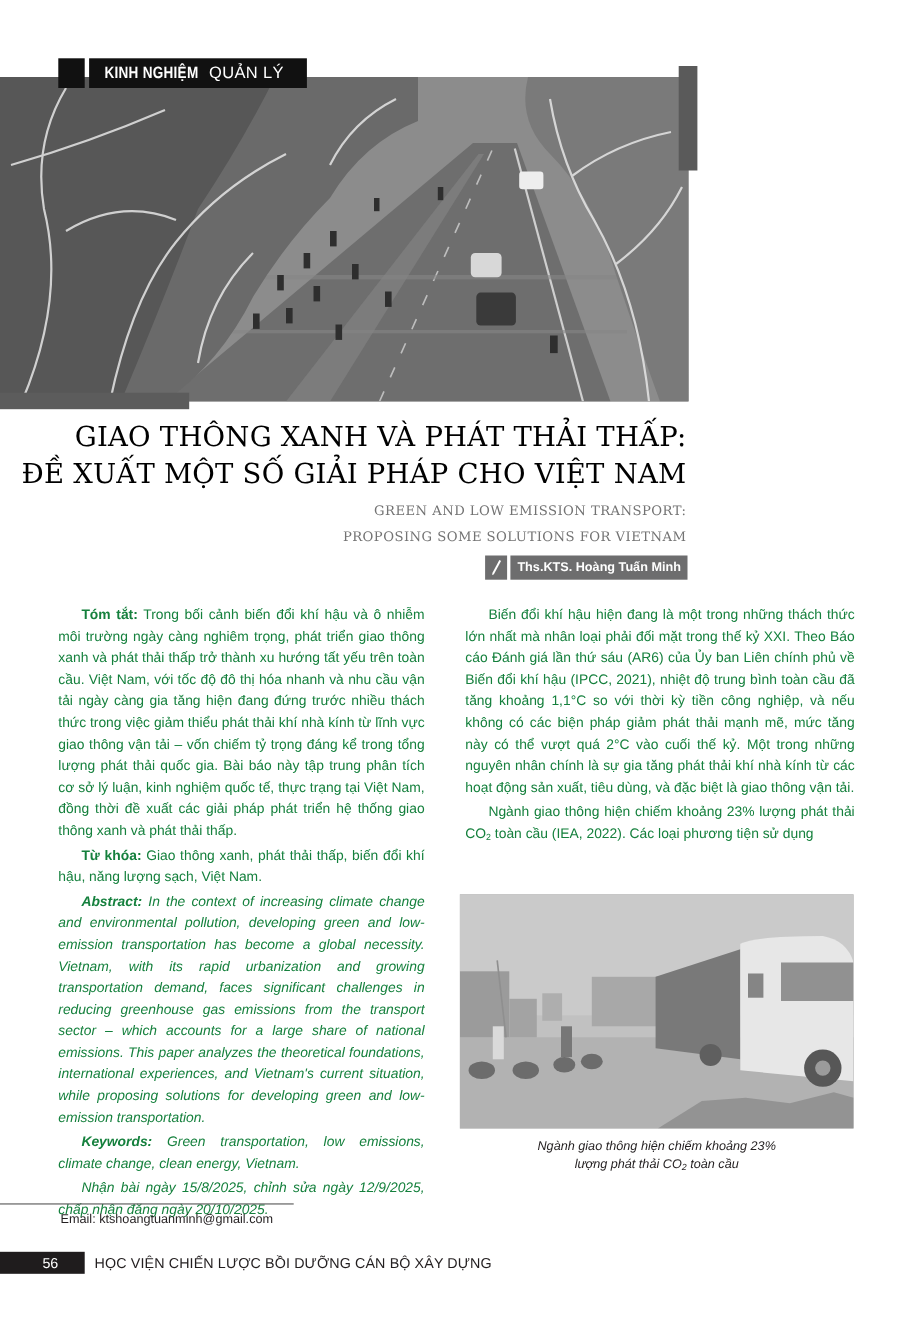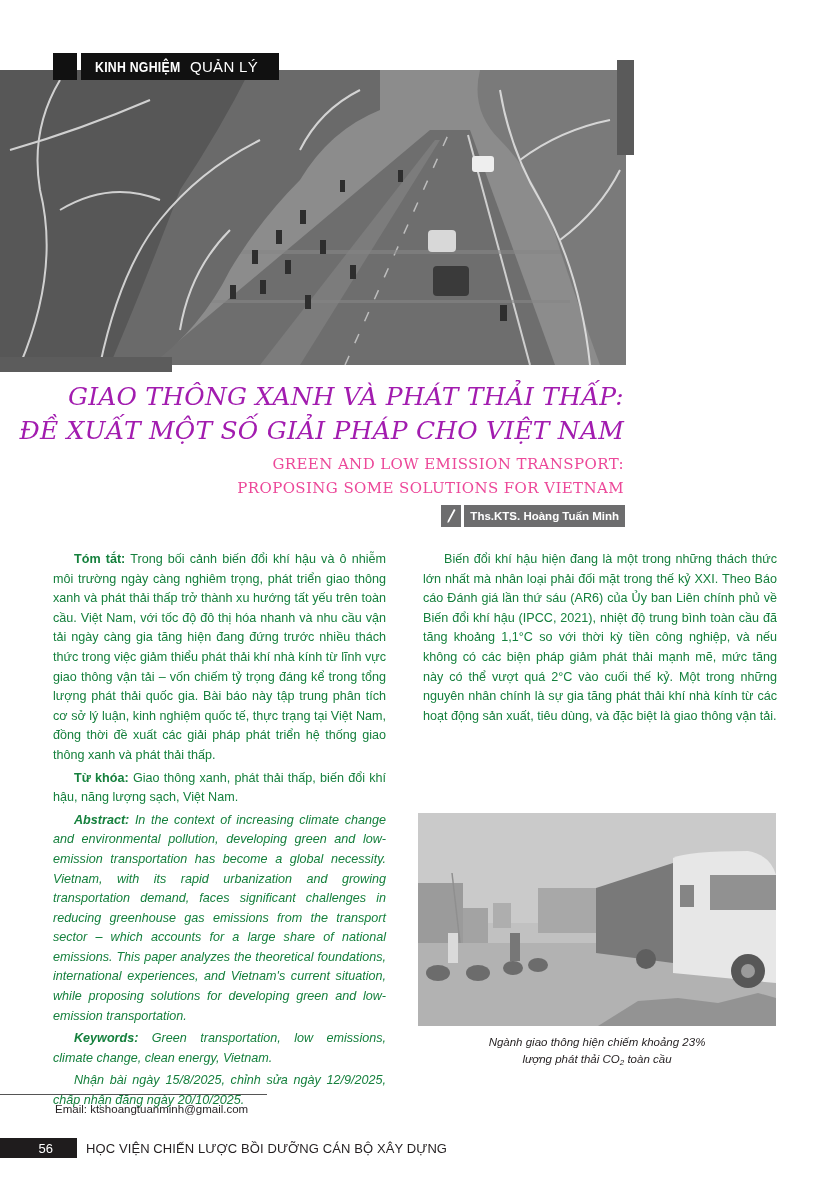--- a/index.html
+++ b/index.html
@@ -16,22 +16,22 @@
 
   
   .hero { position: absolute; left: 0; top: 70px; width: 626px; height: 295px; overflow: hidden;
     background: linear-gradient(180deg, #9a9a9a 0%, #7b7b7b 40%, #6a6a6a 100%); }
   .hero svg { width: 100%; height: 100%; display: block; }
   .hero-bar-right { position: absolute; left: 617px; top: 60px; width: 17px; height: 95px; background: #5a5a5a; z-index: 4; }
   .hero-bar-bottom { position: absolute; left: 0; top: 357px; width: 172px; height: 15px; background: #5c5c5c; z-index: 4; }
 
   
   .titles { position: absolute; right: 205px; top: 380px; text-align: right; font-family: "DejaVu Serif", "Liberation Serif", serif; }
-  .title-vi { color: #a21caf; font-size: 25px; line-height: 34px; letter-spacing: 0.2px; white-space: nowrap; font-style: italic; }
-  .title-en { color: #ec4899; font-size: 15px; line-height: 24px; letter-spacing: 0.4px; white-space: nowrap; }
+  .title-vi { color: #000000; font-size: 25px; line-height: 34px; letter-spacing: 0.2px; white-space: nowrap; }
+  .title-en { color: #737373; font-size: 12px; line-height: 24px; letter-spacing: 0.4px; white-space: nowrap; }
   .title-en.first { margin-top: 4px; }
 
   .author { position: absolute; right: 204px; top: 505px; display: flex; height: 38px; }
   .author .pen { width: 20px; height: 22px; background: #6d6d6e; margin-right: 3px; display: flex; align-items: center; justify-content: center; }
   .author .name { height: 22px; background: #6d6d6e; color: #fff; font-family: "Liberation Sans", sans-serif; font-weight: 700; font-size: 11.5px; padding: 0 6px; display: flex; align-items: center; }
 
   
   .col { position: absolute; font-family: "Liberation Sans", sans-serif; font-size: 12.6px; line-height: 19.6px; color: #15803d; text-align: justify; }
   .col-left { left: 53px; top: 550px; width: 333px; }
   .col-right { left: 423px; top: 550px; width: 354px; }
@@ -150,20 +150,21 @@
     <b><i>Keywords:</i></b>
     <i>Green transportation, low emissions, climate change, clean energy, Vietnam.</i>
   </p>
   <p>
     <i>Nhận bài ngày 15/8/2025, chỉnh sửa ngày 12/9/2025, chấp nhận đăng ngày 20/10/2025.</i>
   </p>
 </div>
 
 <div class="col col-right">
   <p>Biến đổi khí hậu hiện đang là một trong những thách thức lớn nhất mà nhân loại phải đối mặt trong thế kỷ XXI. Theo Báo cáo Đánh giá lần thứ sáu (AR6) của Ủy ban Liên chính phủ về Biến đổi khí hậu (IPCC, 2021), nhiệt độ trung bình toàn cầu đã tăng khoảng 1,1°C so với thời kỳ tiền công nghiệp, và nếu không có các biện pháp giảm phát thải mạnh mẽ, mức tăng này có thể vượt quá 2°C vào cuối thế kỷ. Một trong những nguyên nhân chính là sự gia tăng phát thải khí nhà kính từ các hoạt động sản xuất, tiêu dùng, và đặc biệt là giao thông vận tải.</p>
+  <p><span>Ngành giao thông hiện chiếm khoảng 23% lượng phát thải CO</span><sub>2</sub><span> toàn cầu (IEA, 2022). Các loại phương tiện sử dụng</span></p>
 </div>
 
 <div class="photo2">
   <svg viewBox="0 0 358 213" preserveAspectRatio="none">
     <rect x="0" y="0" width="358" height="213" fill="#bdbdbd"></rect>
     <rect x="0" y="0" width="358" height="110" fill="#c9c9c9"></rect>
 
     <rect x="0" y="130" width="358" height="83" fill="#a8a8a8"></rect>
 
     <rect x="0" y="70" width="45" height="60" fill="#8a8a8a"></rect>

